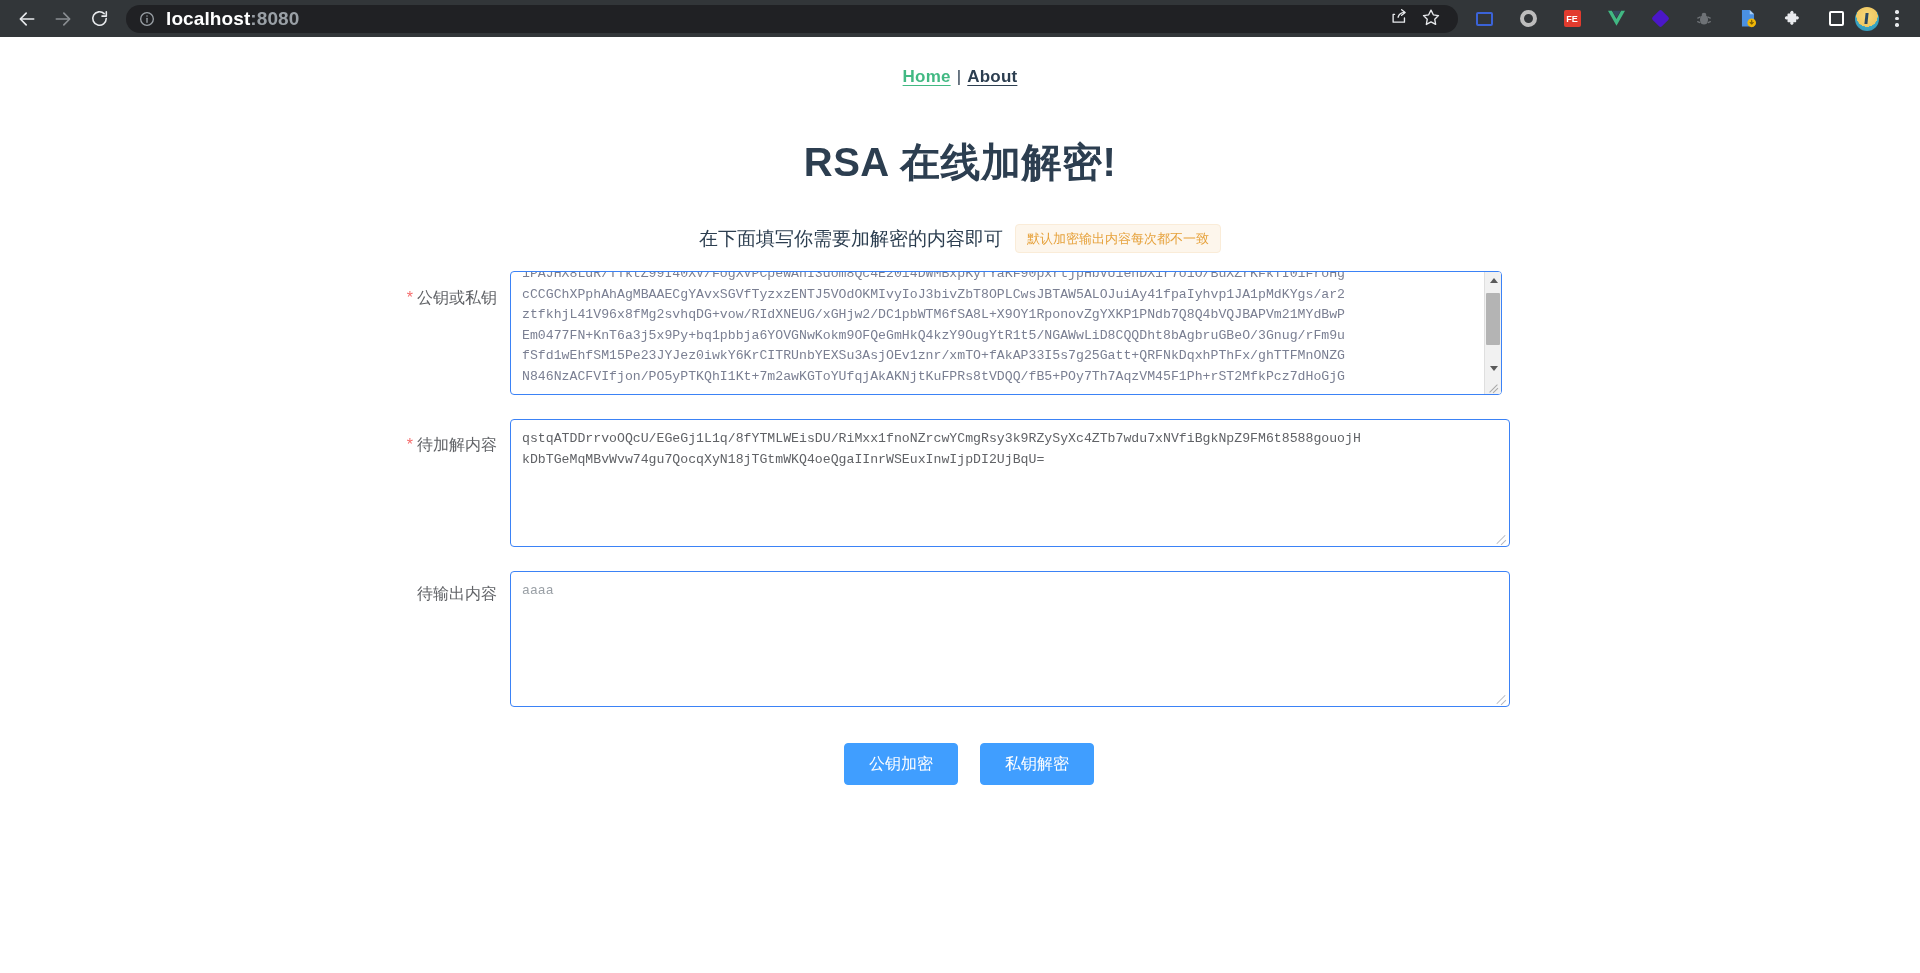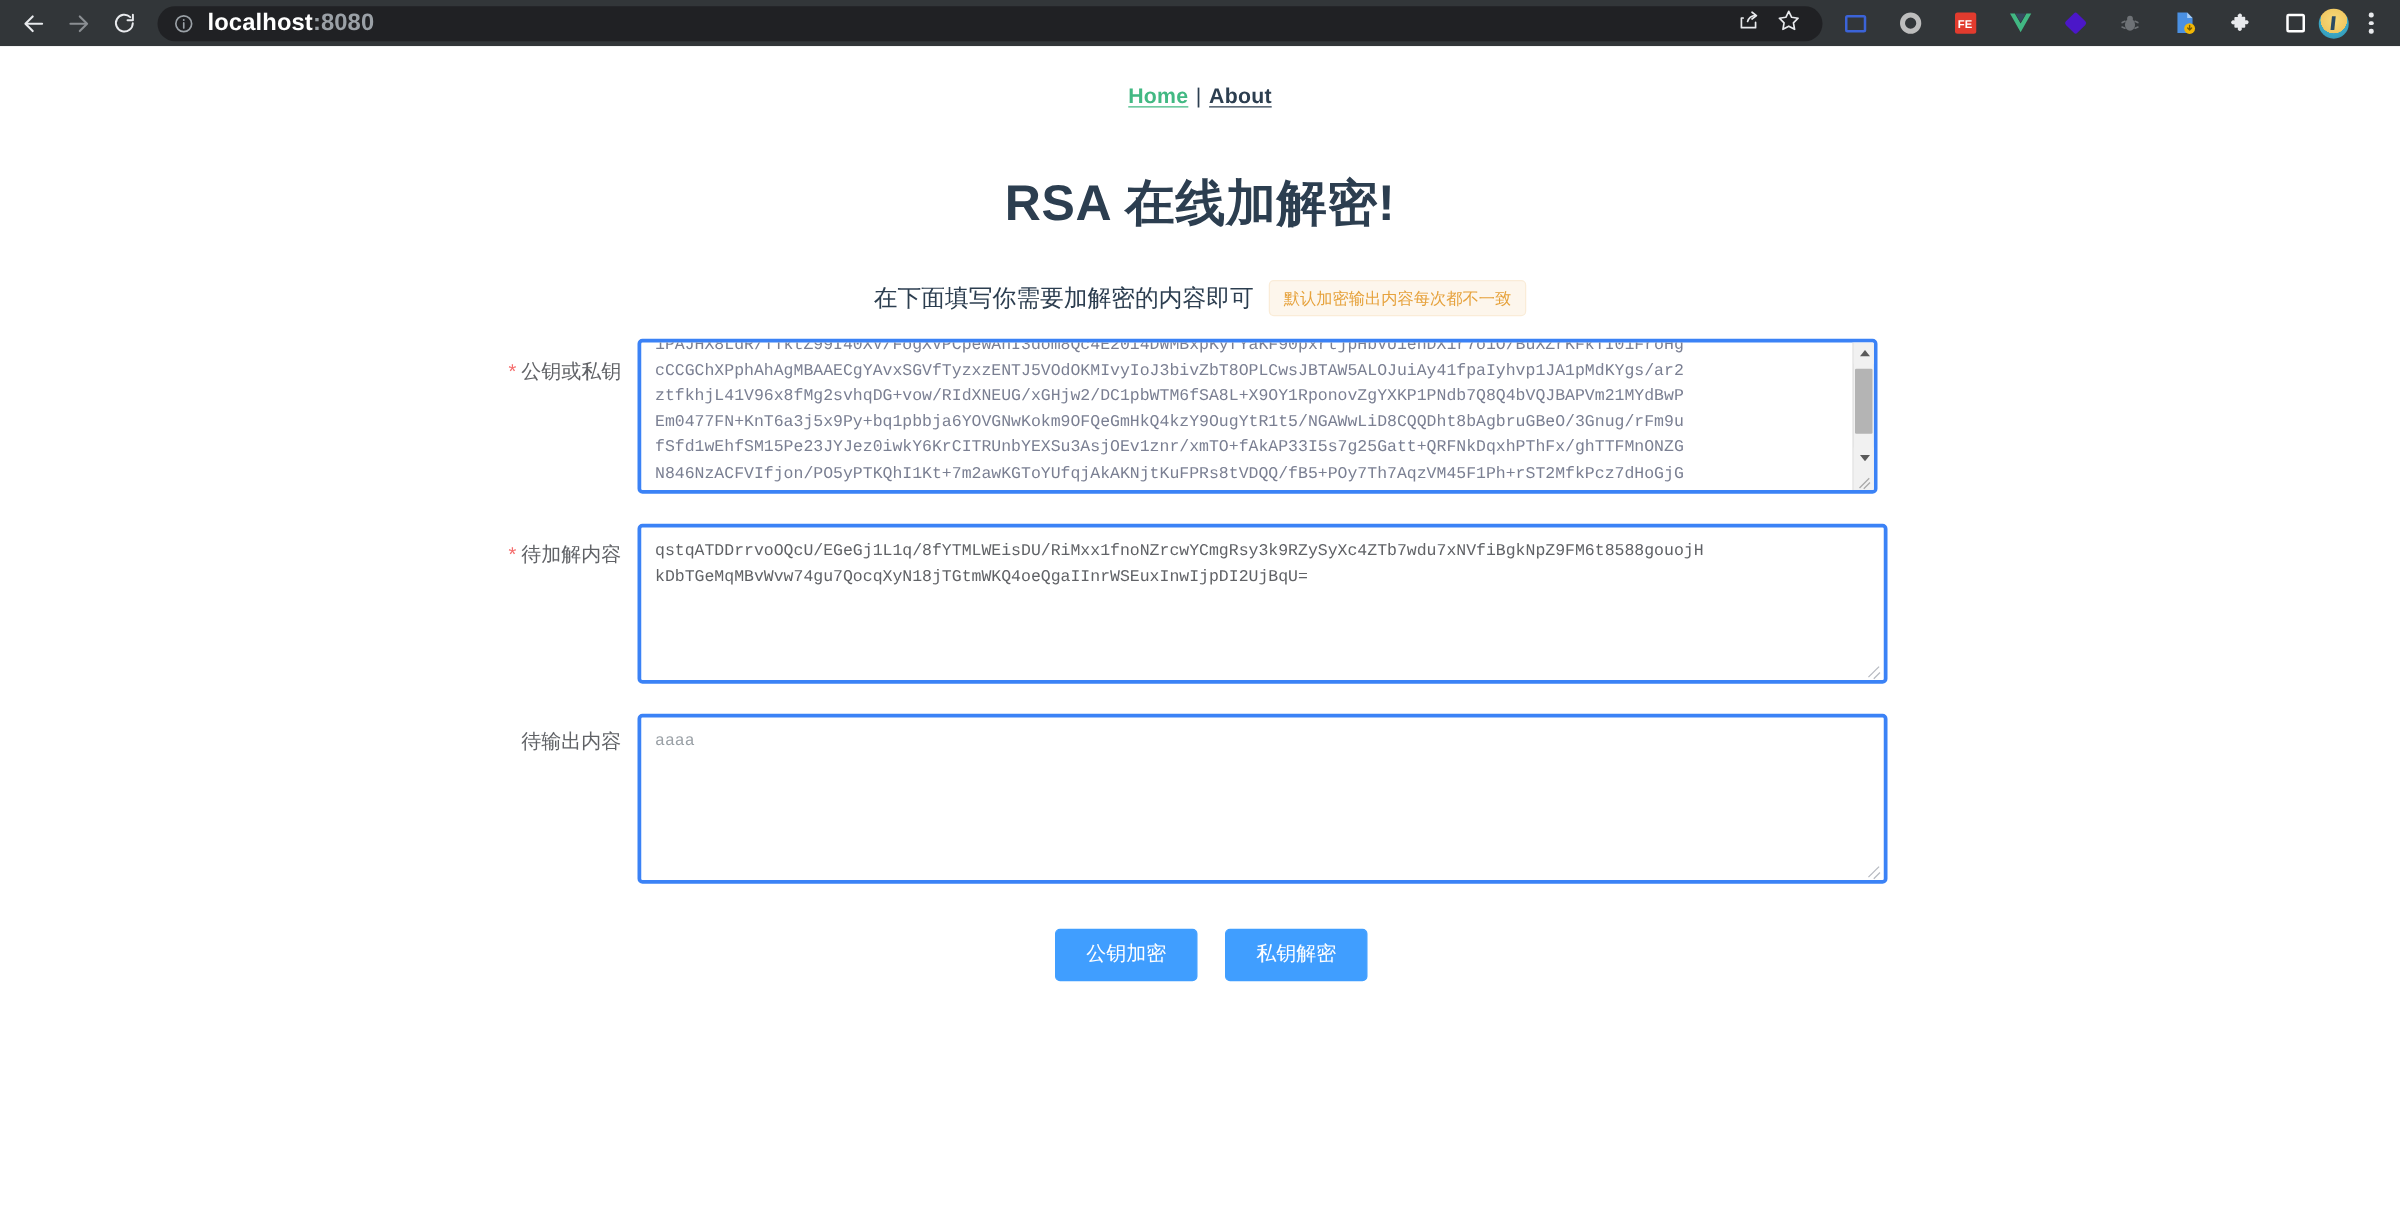--- a/index.html
+++ b/index.html
@@ -216,21 +216,21 @@
   }
   .label-pad-top-1 { padding-top: 15px; }
   .label-pad-top-2 { padding-top: 14px; }
   .label-pad-top-3 { padding-top: 11px; }
 
   .field {
     position: relative;
   }
 
   .ta-box {
-    border: 3px solid #3b82f6;
+    border: 1px solid #3b82f6;
     border-radius: 4px;
     background: #fff;
     position: relative;
     overflow: hidden;
     font-family: "Liberation Mono", monospace;
     font-size: 13.2px;
     line-height: 20.6px;
     color: #7a7f92;
     padding: 5px 8px 5px 11px;
   }

